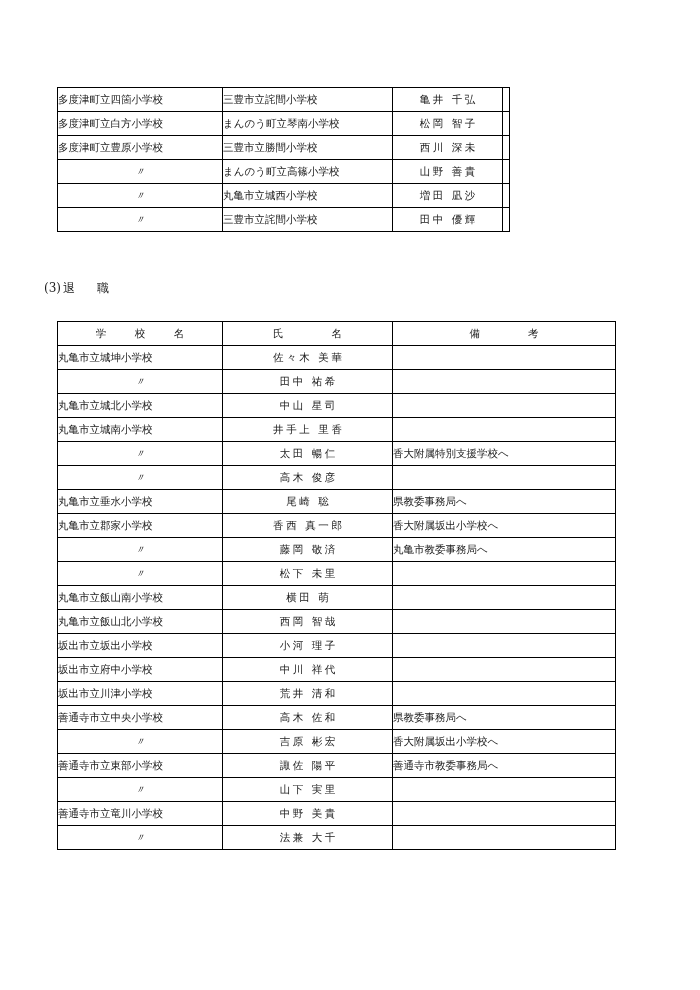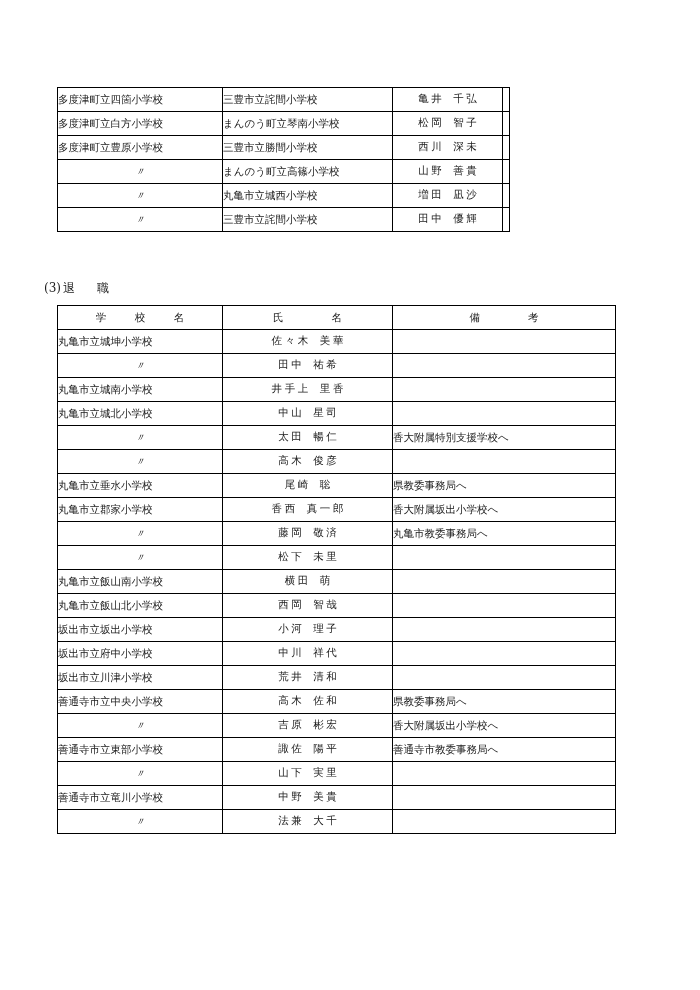--- a/index.html
+++ b/index.html
@@ -51,21 +51,20 @@
   .c-ditto {
     text-align: center;
     font-size: 9px;
     font-style: italic;
     letter-spacing: 0;
   }
   .c-name {
     text-align: center;
     letter-spacing: 2.6px;
     text-indent: 2.6px;
-    font-family: Liberation Mono, monospace;
   }
   .c-remark {
     text-align: left;
     padding-left: 4px;
   }
   .c-head {
     text-align: center;
     letter-spacing: 9px;
     text-indent: 9px;
   }
@@ -95,21 +94,21 @@
   }
   .section-heading .sh-num { letter-spacing: 0; }
   .section-heading .sh-text {
     letter-spacing: 5px;
     margin-left: 2px;
   }
 
   
   #table-retirements {
     left: 57px;
-    top: 305px;
+    top: 321px;
     width: 558px;
   }
   #table-retirements .col-a { width: 165px; }
   #table-retirements .col-b { width: 170px; }
   #table-retirements .col-c { width: 223px; }
 </style>
 </head>
 <body>
 
 <div class="page">
@@ -183,27 +182,27 @@
           <td class="c-school">丸亀市立城坤小学校</td>
           <td class="c-name">佐々木 美華</td>
           <td class="c-blank"></td>
         </tr>
         <tr>
           <td class="c-ditto">〃</td>
           <td class="c-name">田中 祐希</td>
           <td class="c-blank"></td>
         </tr>
         <tr>
+          <td class="c-school">丸亀市立城北小学校</td>
+          <td class="c-name">中山 星司</td>
+          <td class="c-blank"></td>
+        </tr>
+        <tr>
           <td class="c-school">丸亀市立城南小学校</td>
           <td class="c-name">井手上 里香</td>
-          <td class="c-blank"></td>
-        </tr>
-        <tr>
-          <td class="c-school">丸亀市立城北小学校</td>
-          <td class="c-name">中山 星司</td>
           <td class="c-blank"></td>
         </tr>
         <tr>
           <td class="c-ditto">〃</td>
           <td class="c-name">太田 暢仁</td>
           <td class="c-remark">香大附属特別支援学校へ</td>
         </tr>
         <tr>
           <td class="c-ditto">〃</td>
           <td class="c-name">高木 俊彦</td>

